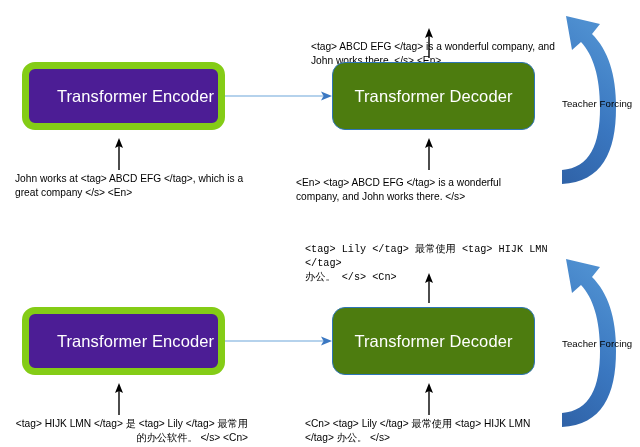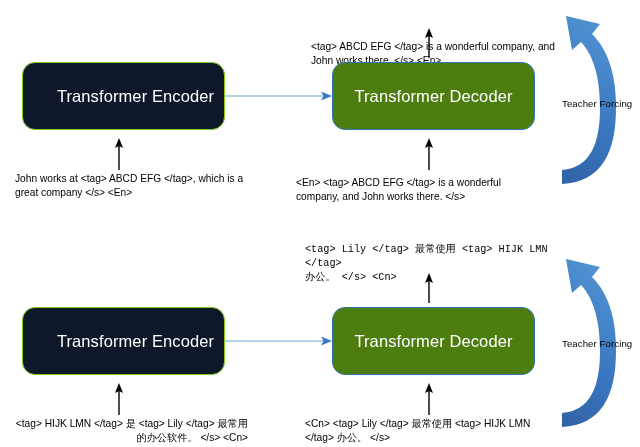--- a/index.html
+++ b/index.html
@@ -30,22 +30,22 @@
     align-items: center;
     justify-content: center;
     border-radius: 13px;
     color: #ffffff;
     font-size: 16.5px;
     letter-spacing: 0.1px;
     white-space: nowrap;
     box-sizing: border-box;
   }
   .model-box.encoder {
-    background: #0f172a;
-    border: 1px solid #84cc16;
+    background: #4c1d95;
+    border: 7px solid #84cc16;
     padding-left: 24px;
   }
   .model-box.decoder {
     background: #4d7c0f;
     border: 1.3px solid #2E75B6;
   }
 
   .enc-top  { left: 22px;  top: 62px;  width: 203px; height: 68px; }
   .dec-top  { left: 332px; top: 62px;  width: 203px; height: 68px; }
   .enc-bot  { left: 22px;  top: 307px; width: 203px; height: 68px; }

